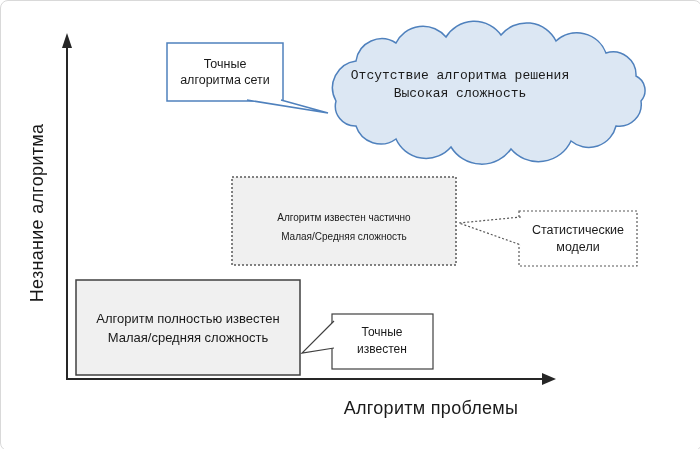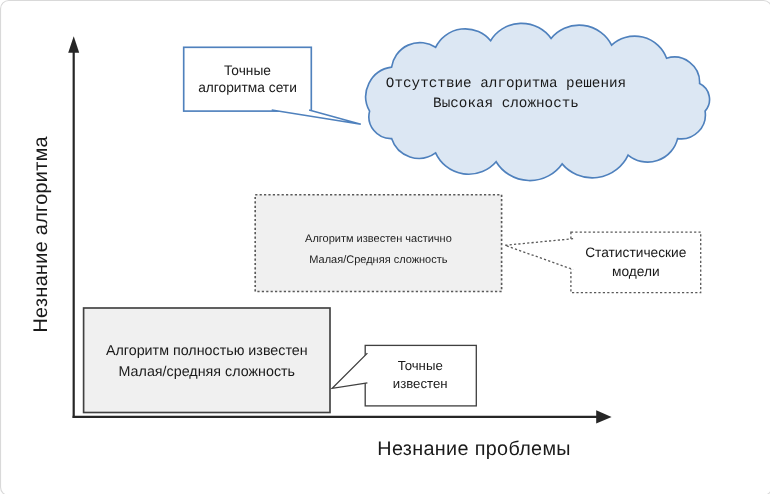--- a/index.html
+++ b/index.html
@@ -76,21 +76,21 @@
     <rect x="518" y="210" width="118" height="55" fill="#ffffff" stroke="#595959" stroke-width="1.2" stroke-dasharray="2,2"></rect>
     <path d="M 520,216 L 458,222 L 520,244" fill="#ffffff" stroke="#595959" stroke-width="1.2" stroke-dasharray="2,2"></path>
 
     <rect x="75" y="279" width="224" height="95" fill="#f0f0f0" stroke="#404040" stroke-width="1.5"></rect>
 
     <rect x="331" y="313" width="101" height="55" fill="#ffffff" stroke="#404040" stroke-width="1.2"></rect>
     <path d="M 333,320 L 301,352 L 333,347" fill="#ffffff" stroke="#404040" stroke-width="1.2"></path>
   </svg>
 
   <div class="txt y-label">Незнание алгоритма</div>
-  <div class="txt x-label">Незнание проблемы</div>
+  <div class="txt x-label">Алгоритм проблемы</div>
 
   <div class="txt cloud-text">
     <div>Отсутствие алгоритма решения</div>
     <div>Высокая сложность</div>
   </div>
 
   <div class="txt neural-text">
     <div>Точные</div>
     <div>алгоритма сети</div>
   </div>

